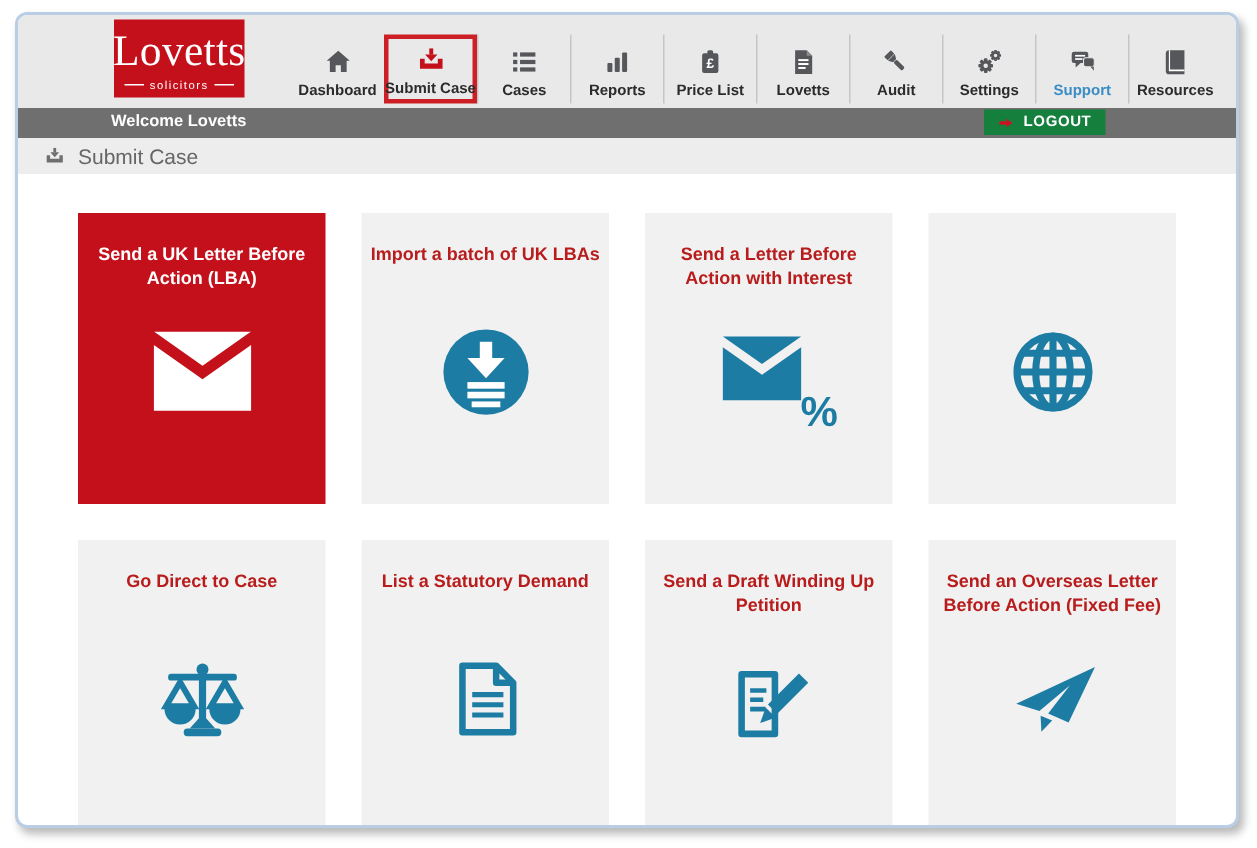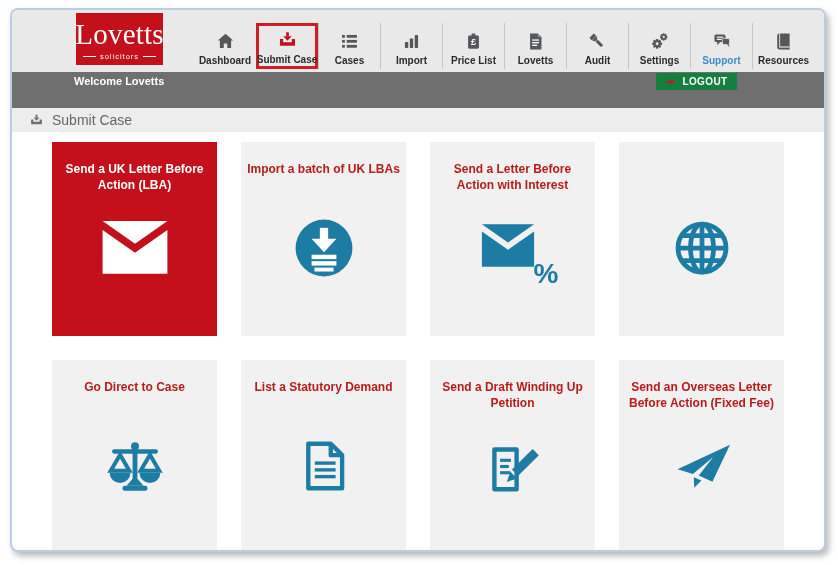--- a/index.html
+++ b/index.html
@@ -24,21 +24,21 @@
     width:62px; display:flex; flex-direction:column; align-items:center;
     justify-content:flex-end; gap:3px; padding-bottom:3px;
     border-left:1px solid #c6c6c6; cursor:pointer; background:transparent;
   }
   .nav-item:first-child { border-left:none; }
   .nav-item.active { border:3px solid #cc2026; padding-bottom:1px; }
   .nav-icn { height:24px; display:flex; align-items:flex-end; justify-content:center; }
   .nav-label { font-size:10px; font-weight:bold; color:#2b2b2b; white-space:nowrap; }
   .nav-label.support { color:#3a8dc5; }
   
-  .welcome { position:relative; height:36px; background:#6f6f6f; }
+  .welcome { position:relative; height:20px; background:#6f6f6f; }
   .welcome-text { position:absolute; left:62px; top:0; line-height:19px; color:#fff; font-size:11px; font-weight:bold; }
   .logout {
     position:absolute; left:644px; top:1px; width:81px; height:17px;
     background:#15803d; display:flex; align-items:center; justify-content:center; gap:5px; cursor:pointer;
   }
   .logout-label { color:#fff; font-size:10px; font-weight:bold; letter-spacing:.4px; }
   
   .breadcrumb { height:24px; background:#ededed; display:flex; align-items:center; padding-left:17px; gap:8px; }
   .breadcrumb-label { font-size:14px; color:#666; }
   
@@ -110,21 +110,21 @@
       </div>
 
       <div class="nav-item">
         <span class="nav-icn">
           <svg width="21" height="21" viewBox="0 0 24 24" fill="#56575a">
               <rect x="4.5" y="12.5" width="3.8" height="7" rx="0.8"></rect>
               <rect x="10.1" y="8.5" width="3.8" height="11" rx="0.8"></rect>
               <rect x="15.7" y="4.5" width="3.8" height="15" rx="0.8"></rect>
             </svg>
         </span>
-        <span class="nav-label">Import</span>
+        <span class="nav-label">Reports</span>
       </div>
 
       <div class="nav-item">
         <span class="nav-icn">
           <svg width="21" height="21" viewBox="0 0 24 24">
               <rect x="9.8" y="2.8" width="4.4" height="4" rx="1.2" fill="#56575a"></rect>
               <rect x="5.8" y="5.2" width="12.4" height="15" rx="1.6" fill="#56575a"></rect>
               <text x="12" y="16.4" text-anchor="middle" font-size="10.5" font-weight="bold" fill="#ffffff">£</text>
             </svg>
         </span>

